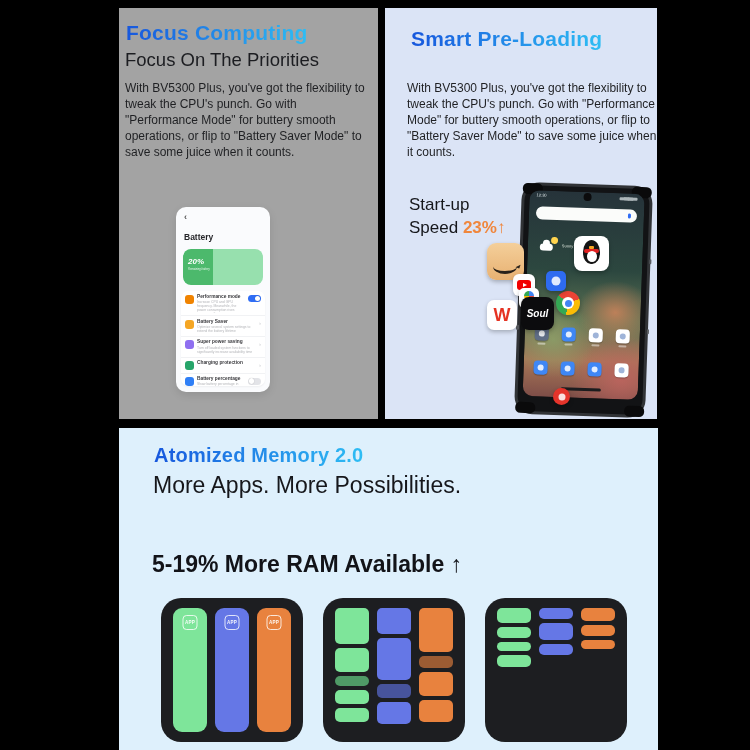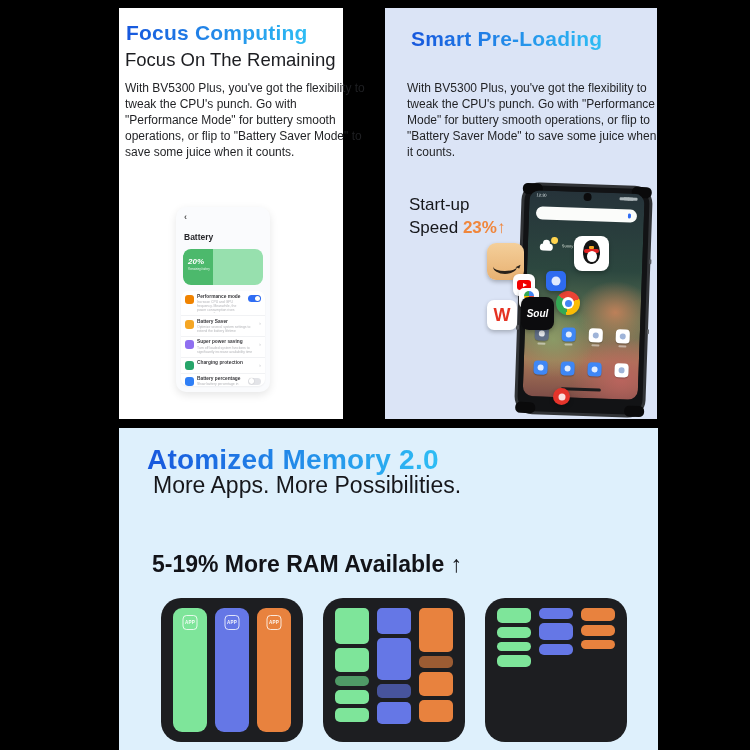--- a/index.html
+++ b/index.html
@@ -1,19 +1,19 @@
 <!DOCTYPE html>
 <html><head>
 <meta charset="utf-8">
 <style>
   html,body{margin:0;padding:0;}
   body{width:750px;height:750px;background:#000;position:relative;overflow:hidden;
        font-family:"Liberation Sans",sans-serif;color:#222;}
   .panel{position:absolute;}
-  #panel-focus{left:119px;top:8px;width:224px;height:411px;background:#ffffff;}
+  #panel-focus{left:119px;top:8px;width:259px;height:411px;background:#a3a3a3;}
   #panel-preload{left:385px;top:8px;width:272px;height:411px;background:#dbe4f6;}
   #panel-memory{left:119px;top:428px;width:539px;height:322px;background:#def0fc;}
 
   .grad{font-weight:700;color:#1a6fe0;}
   @supports ((-webkit-background-clip:text) or (background-clip:text)){
     .grad{background:linear-gradient(90deg,#1757dd,#2ebdf4);-webkit-background-clip:text;background-clip:text;color:transparent;}
   }
   .abs{position:absolute;}
   .ttl{font-size:21px;letter-spacing:.2px;white-space:nowrap;}
   .sub{font-size:18.5px;color:#1c1d21;white-space:nowrap;}
@@ -116,21 +116,21 @@
   .rb2 .ram-seg,.rb3 .ram-seg{border-radius:5px;}
   .app-chip{position:absolute;top:7px;left:50%;transform:translateX(-50%);width:15px;height:15px;box-sizing:border-box;
     border:1.2px solid rgba(255,255,255,.8);border-radius:4px;color:rgba(255,255,255,.92);
     font-size:4.6px;font-weight:700;display:flex;align-items:center;justify-content:center;letter-spacing:.2px;}
 </style>
 </head>
 <body>
 
 <div class="panel" id="panel-focus">
   <div class="abs ttl grad" style="left:7px;top:13px;">Focus Computing</div>
-  <div class="abs sub" style="left:6px;top:41px;">Focus On The Remaining</div>
+  <div class="abs sub" style="left:6px;top:41px;">Focus On The Priorities</div>
   <div class="abs body-txt" style="left:6px;top:72px;width:247px;">With BV5300 Plus, you've got the flexibility to tweak the CPU's punch. Go with "Performance Mode" for buttery smooth operations, or flip to "Battery Saver Mode" to save some juice when it counts.</div>
 
   <div class="abs" id="battery-card">
     <div class="abs" id="battery-back">‹</div>
     <div class="abs" id="battery-title">Battery</div>
     <div class="abs" id="battery-bar">
       <div class="abs" id="battery-fill">
         <div class="abs" id="battery-pct">20%</div>
         <div class="abs" id="battery-cap">Remaining battery</div>
       </div>
@@ -284,21 +284,21 @@
     </div>
   <div class="fi" id="fi-blue">
       <div class="p-dot"></div>
     </div>
   <div class="fi" id="fi-red">
       <div class="p-dot"></div>
     </div>
 </div>
 
 <div class="panel" id="panel-memory">
-  <div class="abs ttl grad" style="left:28px;top:16px;font-size:28px;">Atomized Memory 2.0</div>
+  <div class="abs ttl grad" style="left:35px;top:16px;font-size:20px;">Atomized Memory 2.0</div>
   <div class="abs" style="left:34px;top:44px;font-size:23px;color:#16171b;font-weight:500;">More Apps. More Possibilities.</div>
   <div class="abs" id="mem-headline">5-19% More RAM Available ↑</div>
   <div id="ram-blocks">
       <div class="ram-block rb1">
         <div class="ram-col">
           <div class="ram-seg" style="height: 124px; background: rgb(126, 229, 154);">
             <div class="app-chip">APP</div>
           </div>
         </div>
         <div class="ram-col">

